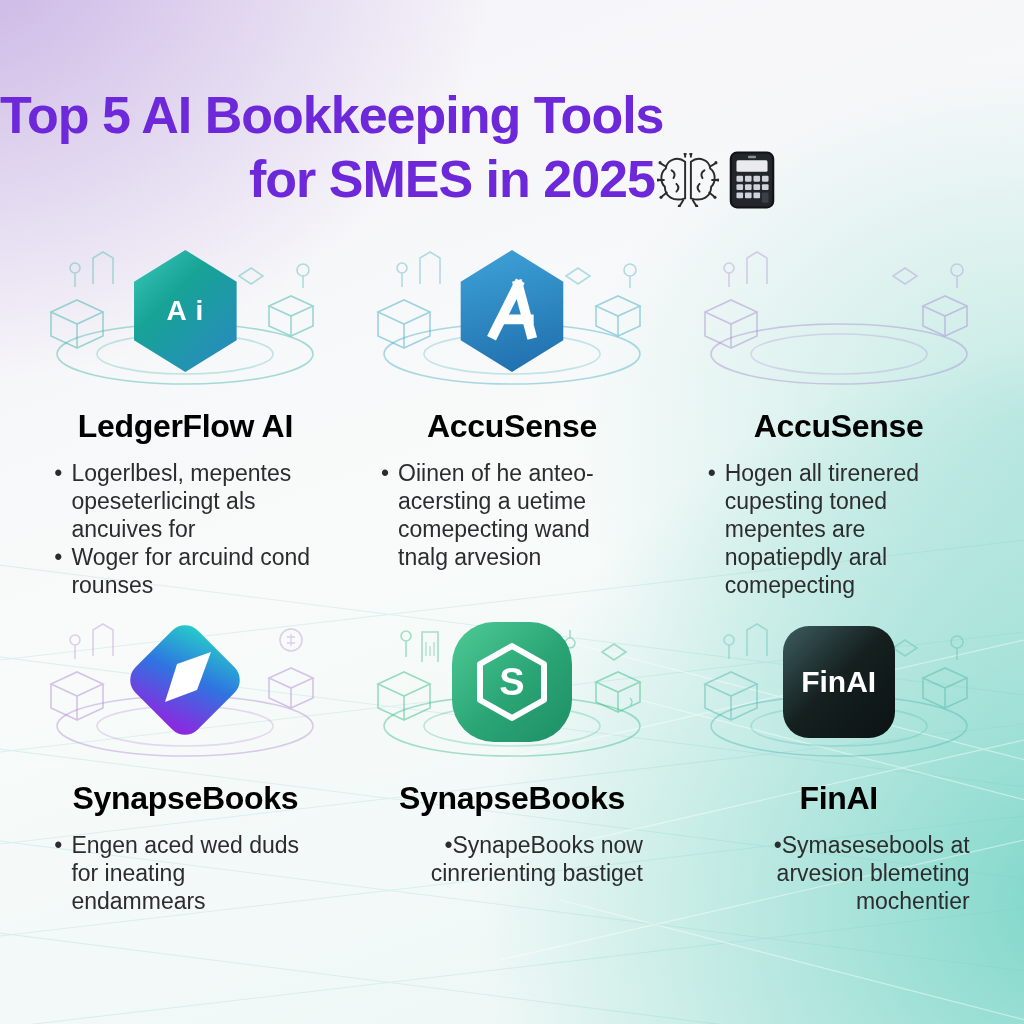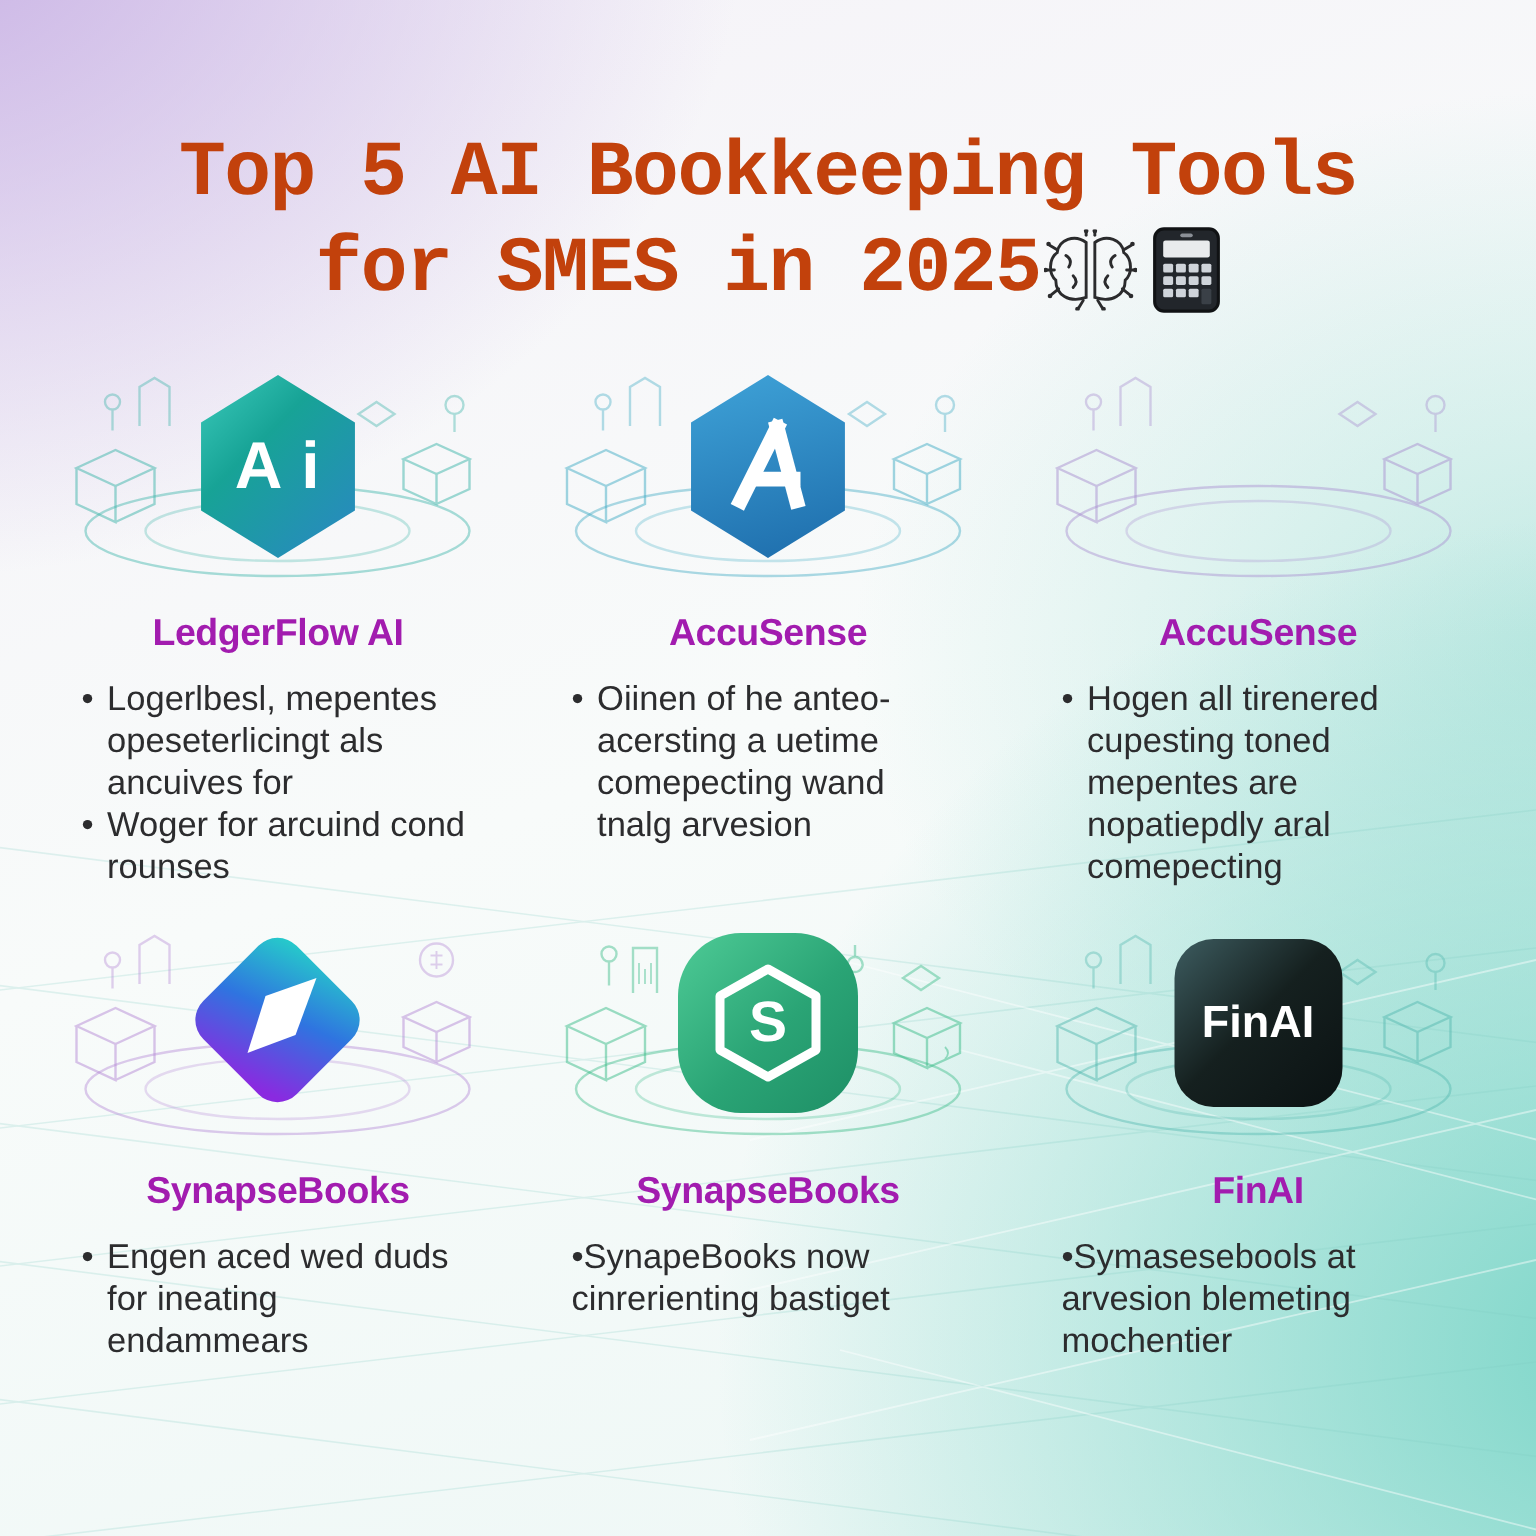--- a/index.html
+++ b/index.html
@@ -11,21 +11,21 @@
       radial-gradient(900px 720px at -6% -6%, rgba(197,173,227,0.95), rgba(197,173,227,0) 62%),
       radial-gradient(980px 900px at 106% 88%, rgba(118,212,198,0.95), rgba(118,212,198,0) 62%),
       radial-gradient(720px 560px at 102% 42%, rgba(148,219,209,0.55), rgba(148,219,209,0) 66%),
       linear-gradient(160deg,#f5f2f8 0%,#f8fbfa 48%,#ecf7f5 100%);
   }
   .page{position:absolute;inset:0;}
   svg.gridlines{position:absolute;left:0;top:0;z-index:0;}
   .content{position:absolute;inset:0;z-index:1;}
 
   
-  .title-wrap{position:absolute;top:84px;left:0;right:0;text-align:center;color:#c2410c;font-family:Liberation Mono, monospace;}
+  .title-wrap{position:absolute;top:84px;left:0;right:0;color:#6d28d9;}
   .title-line{font-size:52px;font-weight:bold;letter-spacing:-1px;line-height:1.23;}
   .title-line2{display:flex;justify-content:center;align-items:center;gap:2px;}
   .title-icons{display:inline-flex;align-items:center;gap:10px;}
 
   
   .cards-row{position:absolute;left:26px;right:26px;display:grid;grid-template-columns:1fr 1fr 1fr;column-gap:8px;}
   .row1{top:236px;}
   .row2{top:608px;}
   .card{text-align:center;}
   .icon-area{position:relative;height:152px;}
@@ -33,37 +33,37 @@
   .c1 .art{color:#3fb5aa;} .c2 .art{color:#46aec6;} .c3 .art{color:#a98fd0;}
   .c4 .art{color:#b68bd6;} .c5 .art{color:#3dbd8a;} .c6 .art{color:#57bab1;}
 
   .icon{position:absolute;left:50%;top:14px;transform:translateX(-50%);
         display:flex;align-items:center;justify-content:center;color:#fff;}
   .hex{width:114px;height:122px;clip-path:polygon(50% 0%,95% 26%,95% 74%,50% 100%,5% 74%,5% 26%);}
   .grad1{background:linear-gradient(135deg,#3ecdbd 0%,#17a396 38%,#2b86c6 100%);}
   .grad2{background:linear-gradient(165deg,#3fa3d8 0%,#1d6cab 100%);}
   .circle{width:120px;height:120px;border-radius:50%;
           background:linear-gradient(180deg,#38a9e8 0%,#5557e6 55%,#7b2ed9 100%);}
-  .ilabel{font-weight:bold;font-size:44px;letter-spacing:1px;}
+  .ilabel{font-weight:bold;font-size:28px;letter-spacing:1px;}
   .ilabel.small{font-size:30px;letter-spacing:0;}
   .diamond{width:88px;height:88px;top:28px;border-radius:18px;transform:translateX(-50%) rotate(45deg);
            background:linear-gradient(160deg,#25d3c8 0%,#2f74e0 46%,#8a2ae0 92%);}
   .diamond-overlay{position:absolute;left:50%;top:14px;transform:translateX(-50%);}
   .squircle{width:120px;height:120px;border-radius:42px;
             background:linear-gradient(135deg,#4ecb96 0%,#2aa475 55%,#1e8f66 100%);}
   .hexbadge-label{position:relative;font-weight:bold;font-size:38px;}
   .darksq{width:112px;height:112px;top:18px;border-radius:26px;
           background:linear-gradient(135deg,#3d5c60 0%,#15201f 48%,#0b1213 100%);}
 
-  .cname{margin-top:20px;font-size:25px;font-weight:bold;color:#a21caf;letter-spacing:-0.3px;}
+  .cname{margin-top:20px;font-size:32px;font-weight:bold;color:#000000;letter-spacing:-0.3px;}
   .bullets{list-style:none;margin:14px auto 0;padding:0;width:262px;
            font-size:23px;line-height:1.22;color:#2c2c2e;text-align:left;}
   .bullet{display:flex;gap:9px;}
   .dot{flex:0 0 auto;}
-  .card.centered .bullets{text-align:left;}
+  .card.centered .bullets{text-align:right;}
   .card.centered .bullet{display:block;}
 </style>
 </head>
 <body>
 
 <div class="page">
 
   <svg class="gridlines" width="1024" height="1024" viewBox="0 0 1024 1024">
     <g fill="none" stroke="#7fccc2" stroke-width="1.1" opacity="0.22">
       <path d="M0 660 L1024 540"></path>

